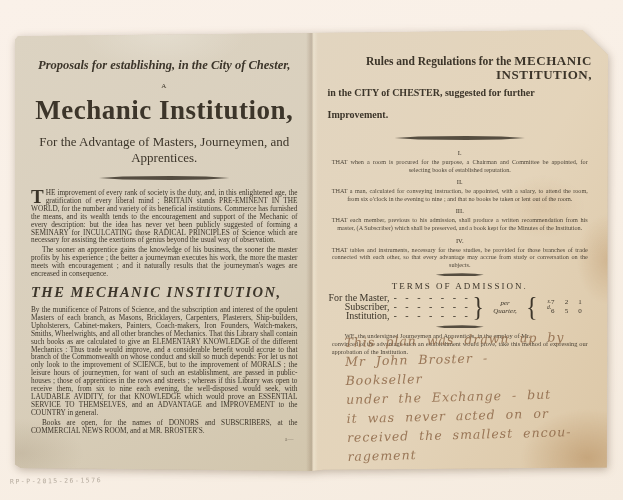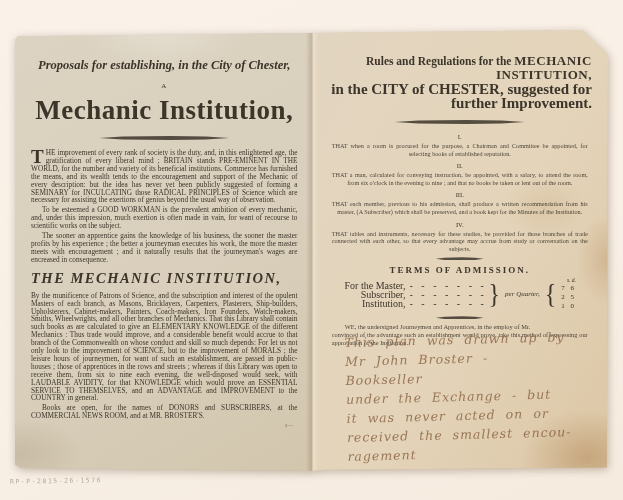--- a/index.html
+++ b/index.html
@@ -61,37 +61,37 @@
 
   .body-text { font-size: 7.3px; line-height: 7.9px; text-align: justify; margin-bottom: 2px; }
   .body-text.indent { text-indent: 11px; }
   .dropcap { float: left; font-size: 19px; line-height: 14px; padding: 1px 2px 0 0; font-weight: bold; }
   .section-title { font-size: 14.5px; font-weight: bold; text-align: left; letter-spacing: 1.5px; margin: 6px 0 5px 0; font-style: italic; }
   .sig-mark { font-size: 6px; text-align: right; opacity: 0.5; margin: 2px 4px 0 0; }
 
   
   .r-title { font-size: 11.5px; font-weight: bold; text-align: right; line-height: 14px; margin-top: 12px; }
   .r-title-emph { font-size: 13px; letter-spacing: 0.5px; }
-  .r-title2 { font-size: 15px; font-weight: bold; text-align: right; line-height: 14px; }
+  .r-title2 { font-size: 10px; font-weight: bold; text-align: left; line-height: 22px; }
 
   .rule-numeral { font-size: 6.5px; text-align: center; margin: 5px 0 2px 0; }
   .rule-text {
     font-size: 6.2px; line-height: 7.6px; width: 256px; margin: 0 auto;
     text-align: justify; text-align-last: center; opacity: 0.9;
   }
 
-  .terms-heading { font-size: 9px; font-weight: bold; letter-spacing: 2px; text-align: center; margin-top: 5px; }
+  .terms-heading { font-size: 9px; font-weight: normal; letter-spacing: 2px; text-align: center; margin-top: 5px; }
   .terms-line { display: flex; align-items: center; justify-content: center; gap: 5px; margin-top: 2px; }
   .terms-left { font-size: 10px; line-height: 9px; }
   .t-row { display: flex; width: 140px; }
   .t-label { width: 62px; text-align: right; }
   .t-dashes { flex: 1; margin-left: 4px; letter-spacing: 2px; word-spacing: 2px; overflow: hidden; white-space: nowrap; }
   .brace { font-size: 24px; line-height: 1; transform: scaleY(1.15); font-weight: normal; }
   .per-quarter { font-size: 7px; font-style: italic; text-align: center; }
-  .terms-right { display: flex; flex-direction: column; }
+  .terms-right { display: flex; flex-direction: row; }
   .sd-header { font-size: 5.5px; font-style: italic; text-align: right; margin-bottom: 1px; }
   .price-row { font-size: 7px; line-height: 9px; text-align: left; letter-spacing: 2px; }
 
   .pledge { font-size: 6.4px; line-height: 8px; width: 256px; margin: 3px auto 0 auto; opacity: 0.9; }
   .pledge-l1 { text-indent: 13px; }
   .pledge-rest { text-align: justify; }
 
   .handwritten {
     position: absolute; left: 34px; top: 300px; width: 230px;
     font-family: "DejaVu Serif", serif; font-style: italic;
@@ -110,24 +110,27 @@
 <body>
 
 <div class="scan">
   <div class="paper-shadow">
     <div class="paper">
 
       <div class="page page-left">
         <div class="kicker">Proposals for establishing, in the City of Chester,</div>
         <div class="article">A</div>
         <div class="main-title">Mechanic Institution,</div>
+        <div class="subtitle">
+          <div>For the Advantage of Masters, Journeymen, and</div>
+          <div>Apprentices.</div>
+        </div>
         <div class="swelled-rule"></div>
 
         <p class="body-text"><span class="dropcap">T</span><span>HE improvement of every rank of society is the duty, and, in this enlightened age, the gratification of every liberal mind ; BRITAIN stands PRE-EMINENT IN THE WORLD, for the number and variety of its beneficial institutions.  Commerce has furnished the means, and its wealth tends to the encouragement and support of the Mechanic of every description: but the idea has never yet been publicly suggested of forming a SEMINARY for INCULCATING those RADICAL PRINCIPLES of Science which are necessary for assisting the exertions of genius beyond the usual way of observation.</span></p>
-        <p class="body-text indent">To be esteemed a GOOD WORKMAN is the prevalent ambition of every mechanic, and, under this impression, much exertion is often made in vain, for want of recourse to scientific works on the subject.</p>
         <p class="body-text indent">The sooner an apprentice gains the knowledge of his business, the sooner the master profits by his experience ; the better a journeyman executes his work, the more the master meets with encouragement ; and it naturally results that the journeyman's wages are encreased in consequence.</p>
 
         <div class="section-title">THE MECHANIC INSTITUTION,</div>
         <p class="body-text">By the munificence of Patrons of Science, and the subscription and interest of the opulent Masters of each branch, as Masons, Bricklayers, Carpenters, Plasterers, Ship-builders, Upholsterers, Cabinet-makers, Painters, Coach-makers, Iron Founders, Watch-makers, Smiths, Wheelwrights, and all other branches of Mechanics.  That this Library shall contain such books as are calculated to give an ELEMENTARY KNOWLEDGE of the different Mechanics : Thus trade would improve, and a considerable benefit would accrue to that branch of the Commonwealth on whose conduct and skill so much depends: For let us not only look to the improvement of SCIENCE, but to the improvement of MORALS ; the leisure hours of journeymen, for want of such an establishment, are passed in public-houses ; those of apprentices in the rows and streets ; whereas if this Library was open to receive them, from six to nine each evening, the well-disposed would seek, with LAUDABLE AVIDITY, for that KNOWLEDGE which would prove an ESSENTIAL SERVICE TO THEMSELVES, and an ADVANTAGE and IMPROVEMENT to the COUNTRY in general.</p>
         <p class="body-text indent">Books are open, for the names of DONORS and SUBSCRIBERS, at the COMMERCIAL NEWS ROOM, and at MR. BROSTER'S.</p>
         <div class="sig-mark">a—</div>
       </div>
 
       <div class="page page-right">
         <div class="r-title"><span>Rules and Regulations for the </span><span class="r-title-emph">MECHANIC INSTITUTION,</span></div>

